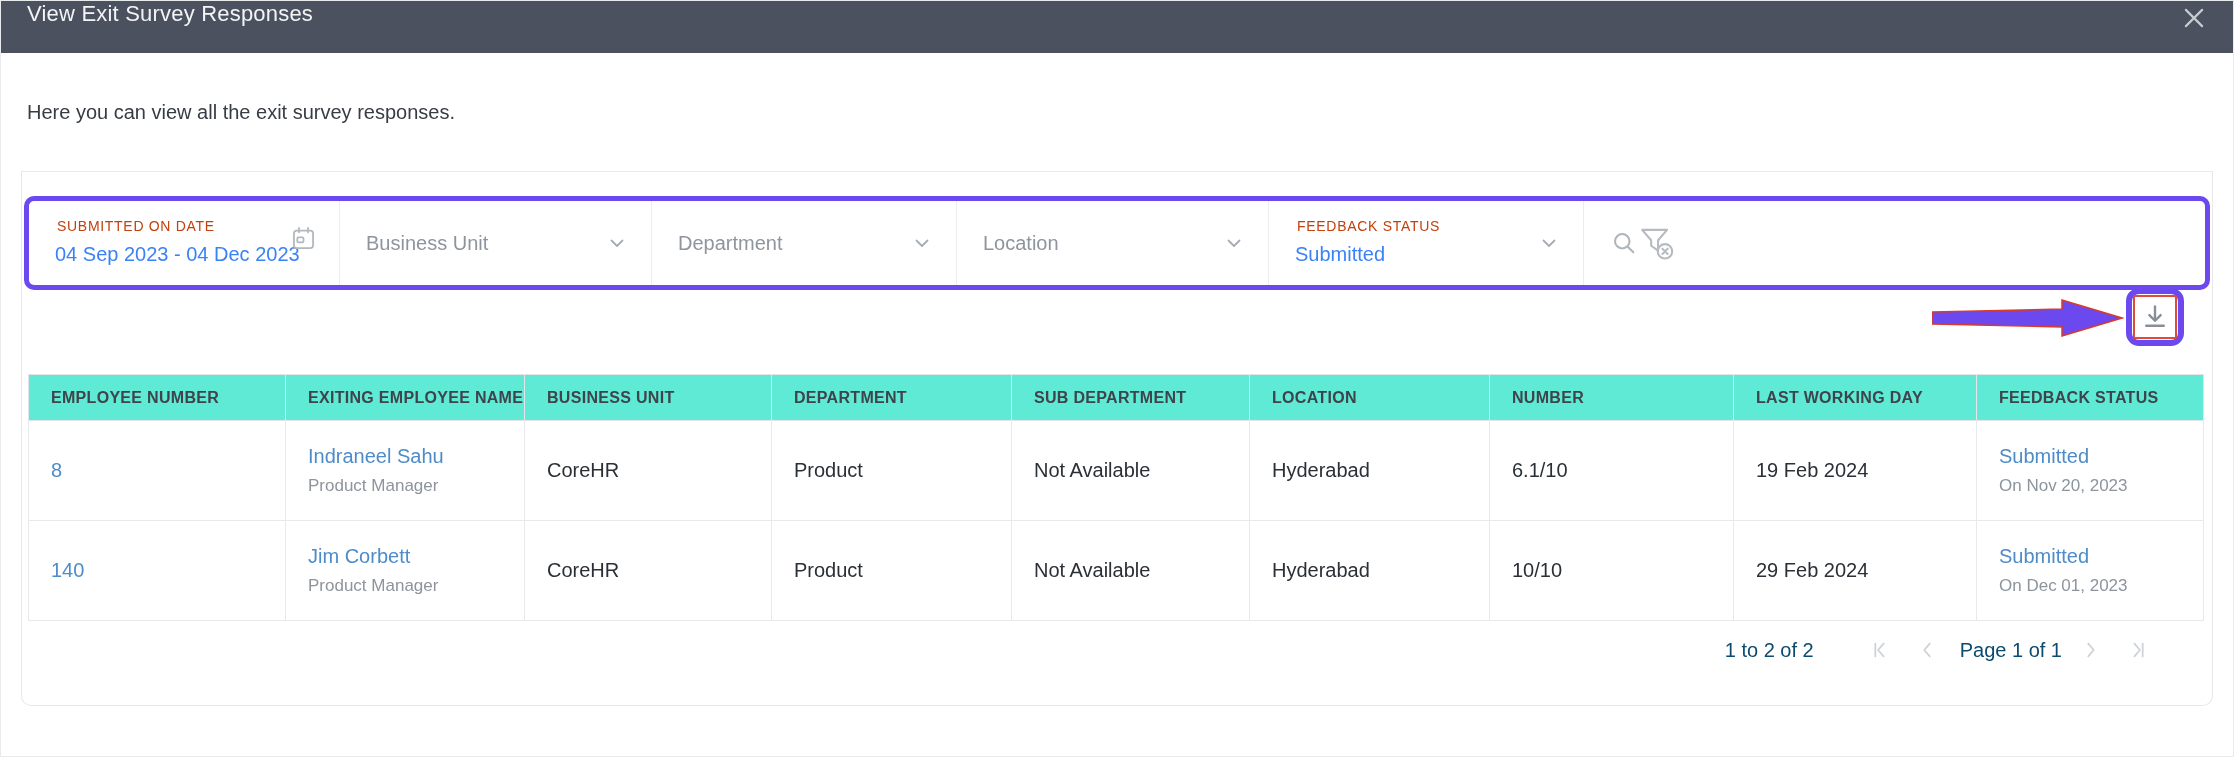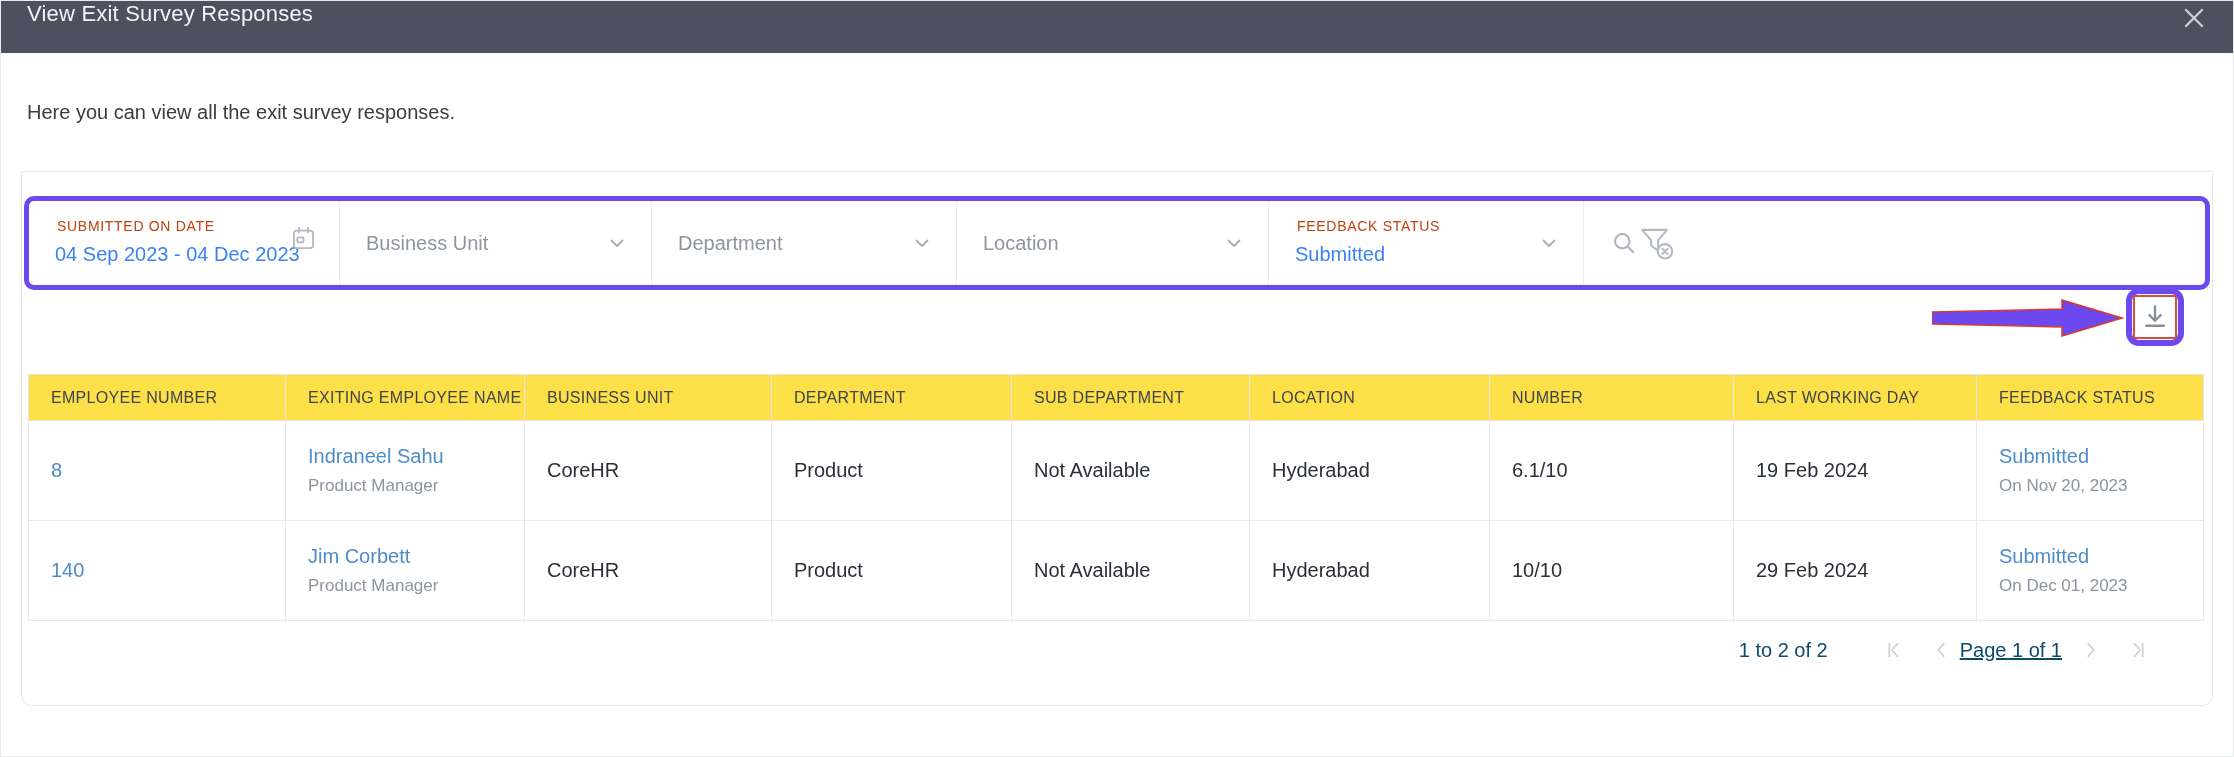--- a/index.html
+++ b/index.html
@@ -68,39 +68,39 @@
   .dl-btn {
     width:44px; height:44px; background:#ffffff; border:2px solid #e04a38;
     border-radius:2px; display:flex; align-items:center; justify-content:center; cursor:pointer;
   }
   .arrow-annot { position:absolute; top:126px; right:88px; width:192px; height:40px; }
 
   
   .table-wrap { position:absolute; top:202px; left:6px; right:8px; }
   table { width:100%; border-collapse:collapse; table-layout:fixed; }
   th {
-    height:46px; background:#fde047; border:1px solid #e3e5e8;
-    font-size:16px; font-weight:400; color:#3e444c; text-align:left;
+    height:46px; background:#5eead4; border:1px solid #e3e5e8;
+    font-size:16px; font-weight:700; color:#3e444c; text-align:left;
     padding:0 10px 0 22px; letter-spacing:.3px; white-space:nowrap; overflow:hidden;
   }
   td {
     height:100px; border:1px solid #e7e9eb; background:#ffffff;
     font-size:20px; color:#2b3036; padding:0 10px 0 22px; vertical-align:middle;
   }
   .link { color:#4d8cc9; text-decoration:none; cursor:pointer; }
   .sub { font-size:17px; color:#8d949c; margin-top:8px; }
 
   
   .pagination {
     position:absolute; top:456px; right:60px; height:44px;
     display:flex; align-items:center; font-size:20px; color:#0c4a6e;
   }
   .pg-ico { display:flex; align-items:center; justify-content:center; width:26px; height:26px; cursor:default; }
   .gap-lg{margin-left:52px;} .gap-md{margin-left:22px;} .gap-sm{margin-left:16px;}
-  .page-label{margin-left:6px;text-decoration:underline;}
+  .page-label{margin-left:20px;}
 </style>
 </head>
 <body>
 
 <div class="screen">
 
   <header class="titlebar">
     <h1>View Exit Survey Responses</h1>
     <div class="close-btn">
       <svg width="30" height="30" viewBox="0 0 24 24">

